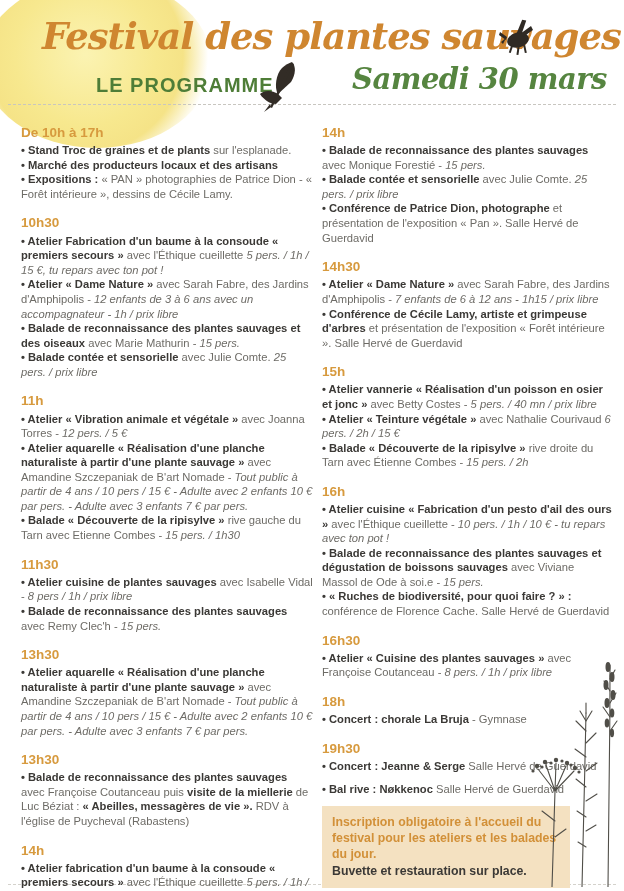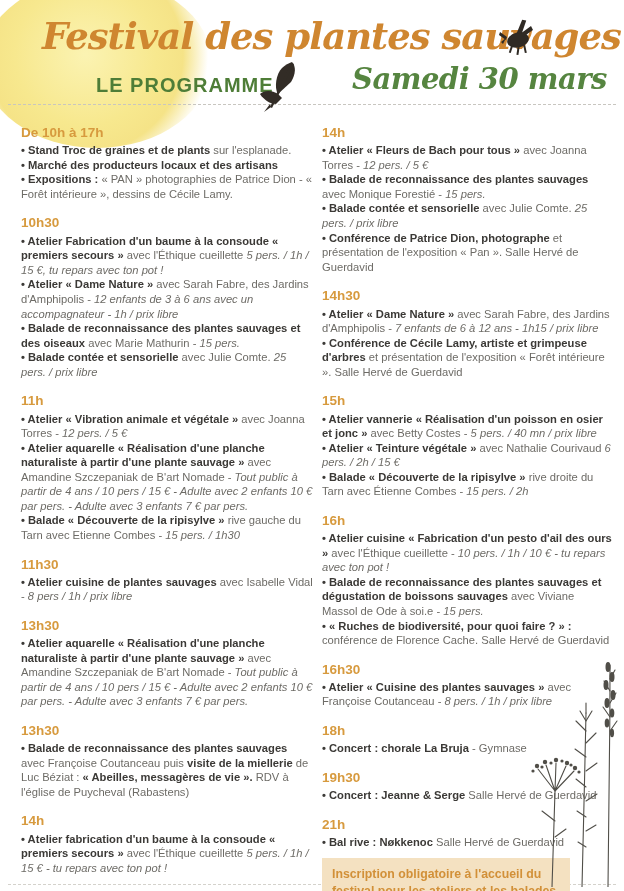--- a/index.html
+++ b/index.html
@@ -121,39 +121,39 @@
         </div>
         <div class="section">
           <h3 class="time">11h</h3>
           <p class="item"><span class="bl">• </span><span class="b">Atelier « Vibration animale et végétale »</span><span class="n"> avec Joanna Torres - </span><span class="i">12 pers. / 5 €</span></p>
           <p class="item"><span class="bl">• </span><span class="b">Atelier aquarelle « Réalisation d'une planche naturaliste à partir d'une plante sauvage »</span><span class="n"> avec Amandine Szczepaniak de B'art Nomade - </span><span class="i">Tout public à partir de 4 ans / 10 pers / 15 € - Adulte avec 2 enfants 10 € par pers. - Adulte avec 3 enfants 7 € par pers.</span></p>
           <p class="item"><span class="bl">• </span><span class="b">Balade « Découverte de la ripisylve »</span><span class="n"> rive gauche du Tarn avec Etienne Combes - </span><span class="i">15 pers. / 1h30</span></p>
         </div>
         <div class="section">
           <h3 class="time">11h30</h3>
           <p class="item"><span class="bl">• </span><span class="b">Atelier cuisine de plantes sauvages</span><span class="n"> avec Isabelle Vidal - </span><span class="i">8 pers / 1h / prix libre</span></p>
+          <p class="item"><span class="bl">• </span><span class="b">Balade de reconnaissance des plantes sauvages</span><span class="n"> avec Remy Clec'h - </span><span class="i">15 pers.</span></p>
         </div>
         <div class="section">
           <h3 class="time">13h30</h3>
           <p class="item"><span class="bl">• </span><span class="b">Atelier aquarelle « Réalisation d'une planche naturaliste à partir d'une plante sauvage »</span><span class="n"> avec Amandine Szczepaniak de B'art Nomade - </span><span class="i">Tout public à partir de 4 ans / 10 pers / 15 € - Adulte avec 2 enfants 10 € par pers. - Adulte avec 3 enfants 7 € par pers.</span></p>
         </div>
         <div class="section">
           <h3 class="time">13h30</h3>
           <p class="item"><span class="bl">• </span><span class="b">Balade de reconnaissance des plantes sauvages</span><span class="n"> avec Françoise Coutanceau puis </span><span class="b">visite de la miellerie</span><span class="n"> de Luc Béziat : </span><span class="b">« Abeilles, messagères de vie ».</span><span class="n"> RDV à l'église de Puycheval (Rabastens)</span></p>
         </div>
         <div class="section">
           <h3 class="time">14h</h3>
           <p class="item"><span class="bl">• </span><span class="b">Atelier fabrication d'un baume à la consoude « premiers secours »</span><span class="n"> avec l'Éthique cueillette </span><span class="i">5 pers. / 1h / 15 € - tu repars avec ton pot !</span></p>
         </div>
       </div>
     <div class="col right">
 
     <div class="section">
           <h3 class="time">14h</h3>
-          <p class="item"><span class="bl">• </span><span class="b">Atelier « Fleurs de Bach pour tous »</span><span class="n"> avec Joanna Torres - </span><span class="i">12 pers. / 5 €</span></p>
           <p class="item"><span class="bl">• </span><span class="b">Balade de reconnaissance des plantes sauvages</span><span class="n"> avec Monique Forestié - </span><span class="i">15 pers.</span></p>
           <p class="item"><span class="bl">• </span><span class="b">Balade contée et sensorielle</span><span class="n"> avec Julie Comte. </span><span class="i">25 pers. / prix libre</span></p>
           <p class="item"><span class="bl">• </span><span class="b">Conférence de Patrice Dion, photographe</span><span class="n"> et présentation de l'exposition « Pan ». Salle Hervé de Guerdavid</span></p>
         </div>
         <div class="section">
           <h3 class="time">14h30</h3>
           <p class="item"><span class="bl">• </span><span class="b">Atelier « Dame Nature »</span><span class="n"> avec Sarah Fabre, des Jardins d'Amphipolis - </span><span class="i">7 enfants de 6 à 12 ans - 1h15 / prix libre</span></p>
           <p class="item"><span class="bl">• </span><span class="b">Conférence de Cécile Lamy, artiste et grimpeuse d'arbres</span><span class="n"> et présentation de l'exposition « Forêt intérieure ».  Salle Hervé de Guerdavid</span></p>
         </div>
         <div class="section">
@@ -174,21 +174,20 @@
         </div>
         <div class="section">
           <h3 class="time">18h</h3>
           <p class="item"><span class="bl">• </span><span class="b">Concert : chorale La Bruja</span><span class="n"> - Gymnase</span></p>
         </div>
         <div class="section">
           <h3 class="time">19h30</h3>
           <p class="item"><span class="bl">• </span><span class="b">Concert : Jeanne &amp; Serge</span><span class="n"> Salle Hervé de Guerdavid</span></p>
         </div>
         <div class="section">
-          <h3 class="time">21h</h3>
           <p class="item"><span class="bl">• </span><span class="b">Bal rive : Nøkkenoc</span><span class="n"> Salle Hervé de Guerdavid</span></p>
         </div>
         <div class="notice">
           <p class="l1">Inscription obligatoire à l'accueil du festival pour les ateliers et les balades du jour.</p>
           <p class="l2">Buvette et restauration sur place.</p>
         </div>
       </div>
   </div>
 
   <div class="plants">

